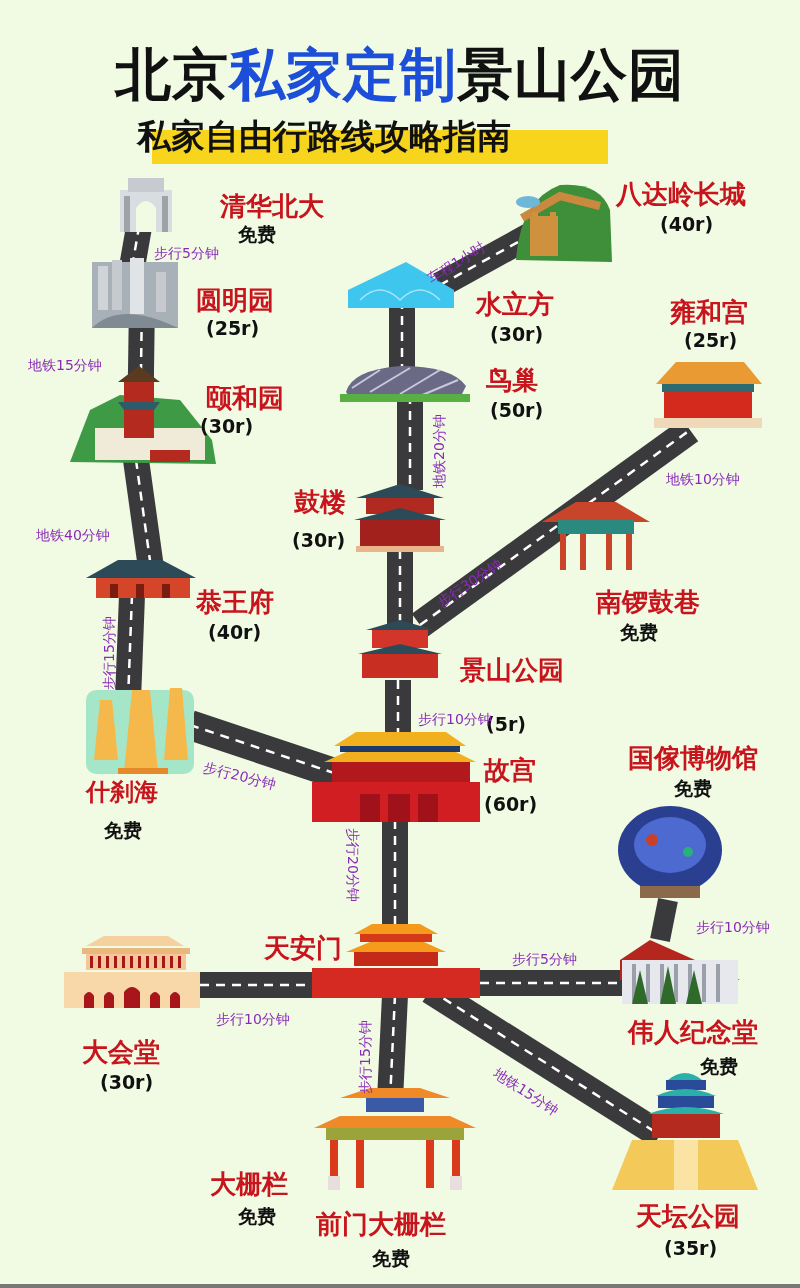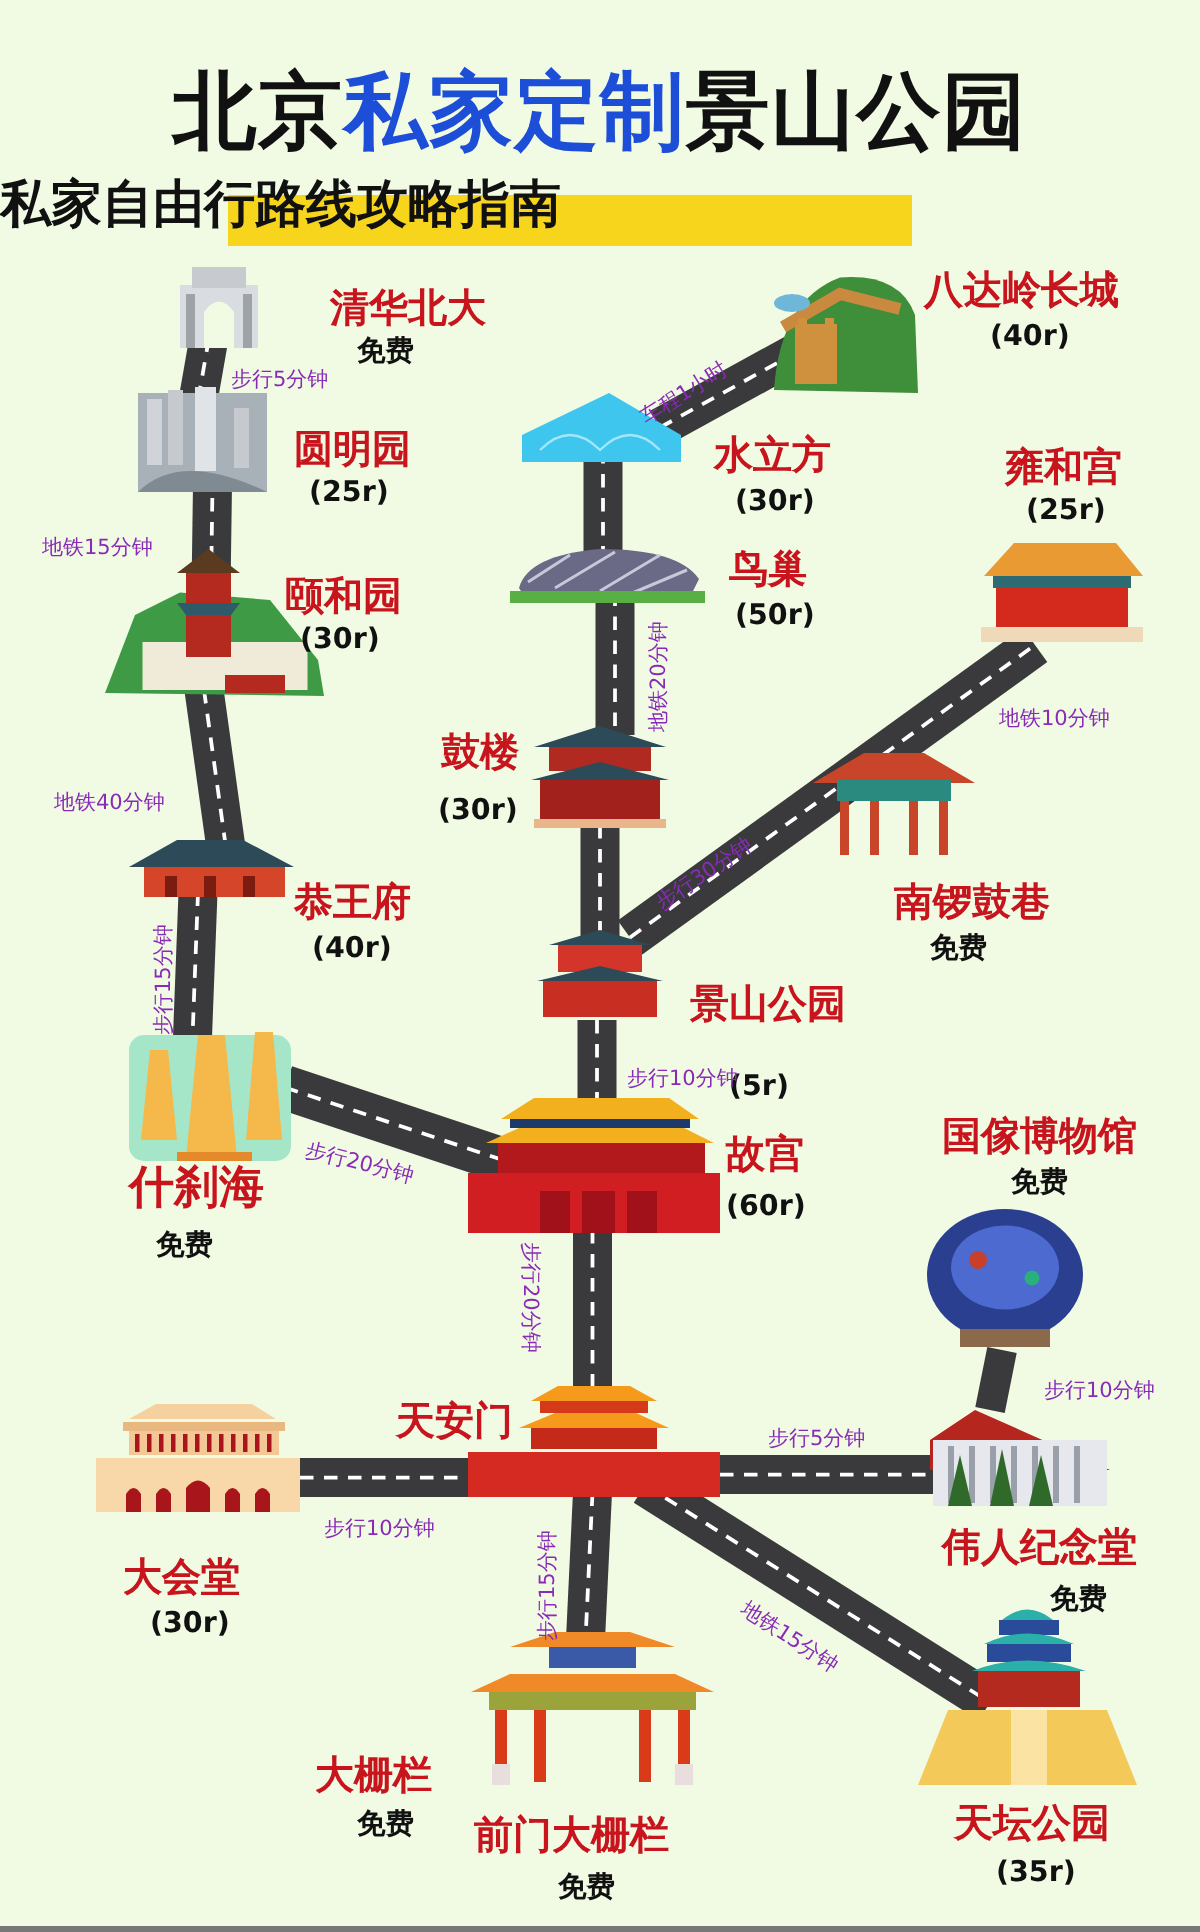--- a/index.html
+++ b/index.html
@@ -11,21 +11,21 @@
   .title {
     position: absolute; left: 0; top: 40px; width: 800px; text-align: center;
     font-size: 56px; font-weight: 900; color: #111; letter-spacing: 1px; line-height: 70px;
   }
   .title .accent { color: #1d4ed8; }
   .subtitle-bar {
     position: absolute; left: 152px; top: 130px; width: 456px; height: 34px;
     background: #f7d51d;
   }
   .subtitle {
-    position: absolute; left: 0; top: 112px; width: 648px; text-align: left;
+    position: absolute; left: 0; top: 112px; width: 648px; text-align: center;
     font-size: 34px; font-weight: 900; color: #111; line-height: 48px;
   }
   svg.map { position: absolute; left: 0; top: 0; }
   .name {
     position: absolute; font-weight: 900; color: #c8141c; font-size: 26px;
     white-space: nowrap; line-height: 32px;
   }
   .price {
     position: absolute; font-weight: 700; color: #111; font-size: 19px;
     white-space: nowrap; line-height: 24px;
@@ -281,27 +281,27 @@
     <rect x="674" y="1140" width="24" height="50" fill="#fbe3a4"></rect>
   </g>
 </svg>
 
 <div class="name" style="left:220px;top:190px">清华北大</div>
 <div class="price" style="left:238px;top:222px">免费</div>
 
 <div class="name" style="left:196px;top:284px">圆明园</div>
 <div class="price" style="left:206px;top:316px">(25r)</div>
 
-<div class="name" style="left:190px;top:382px">颐和园</div>
+<div class="name" style="left:206px;top:382px">颐和园</div>
 <div class="price" style="left:200px;top:414px">(30r)</div>
 
 <div class="name" style="left:196px;top:586px">恭王府</div>
 <div class="price" style="left:208px;top:620px">(40r)</div>
 
-<div class="name" style="left:86px;top:776px;font-size:30px">什刹海</div>
+<div class="name" style="left:86px;top:776px;font-size:24px">什刹海</div>
 <div class="price" style="left:104px;top:818px">免费</div>
 
 <div class="name" style="left:616px;top:178px">八达岭长城</div>
 <div class="price" style="left:660px;top:212px">(40r)</div>
 
 <div class="name" style="left:476px;top:288px">水立方</div>
 <div class="price" style="left:490px;top:322px">(30r)</div>
 
 <div class="name" style="left:486px;top:364px">鸟巢</div>
 <div class="price" style="left:490px;top:398px">(50r)</div>

